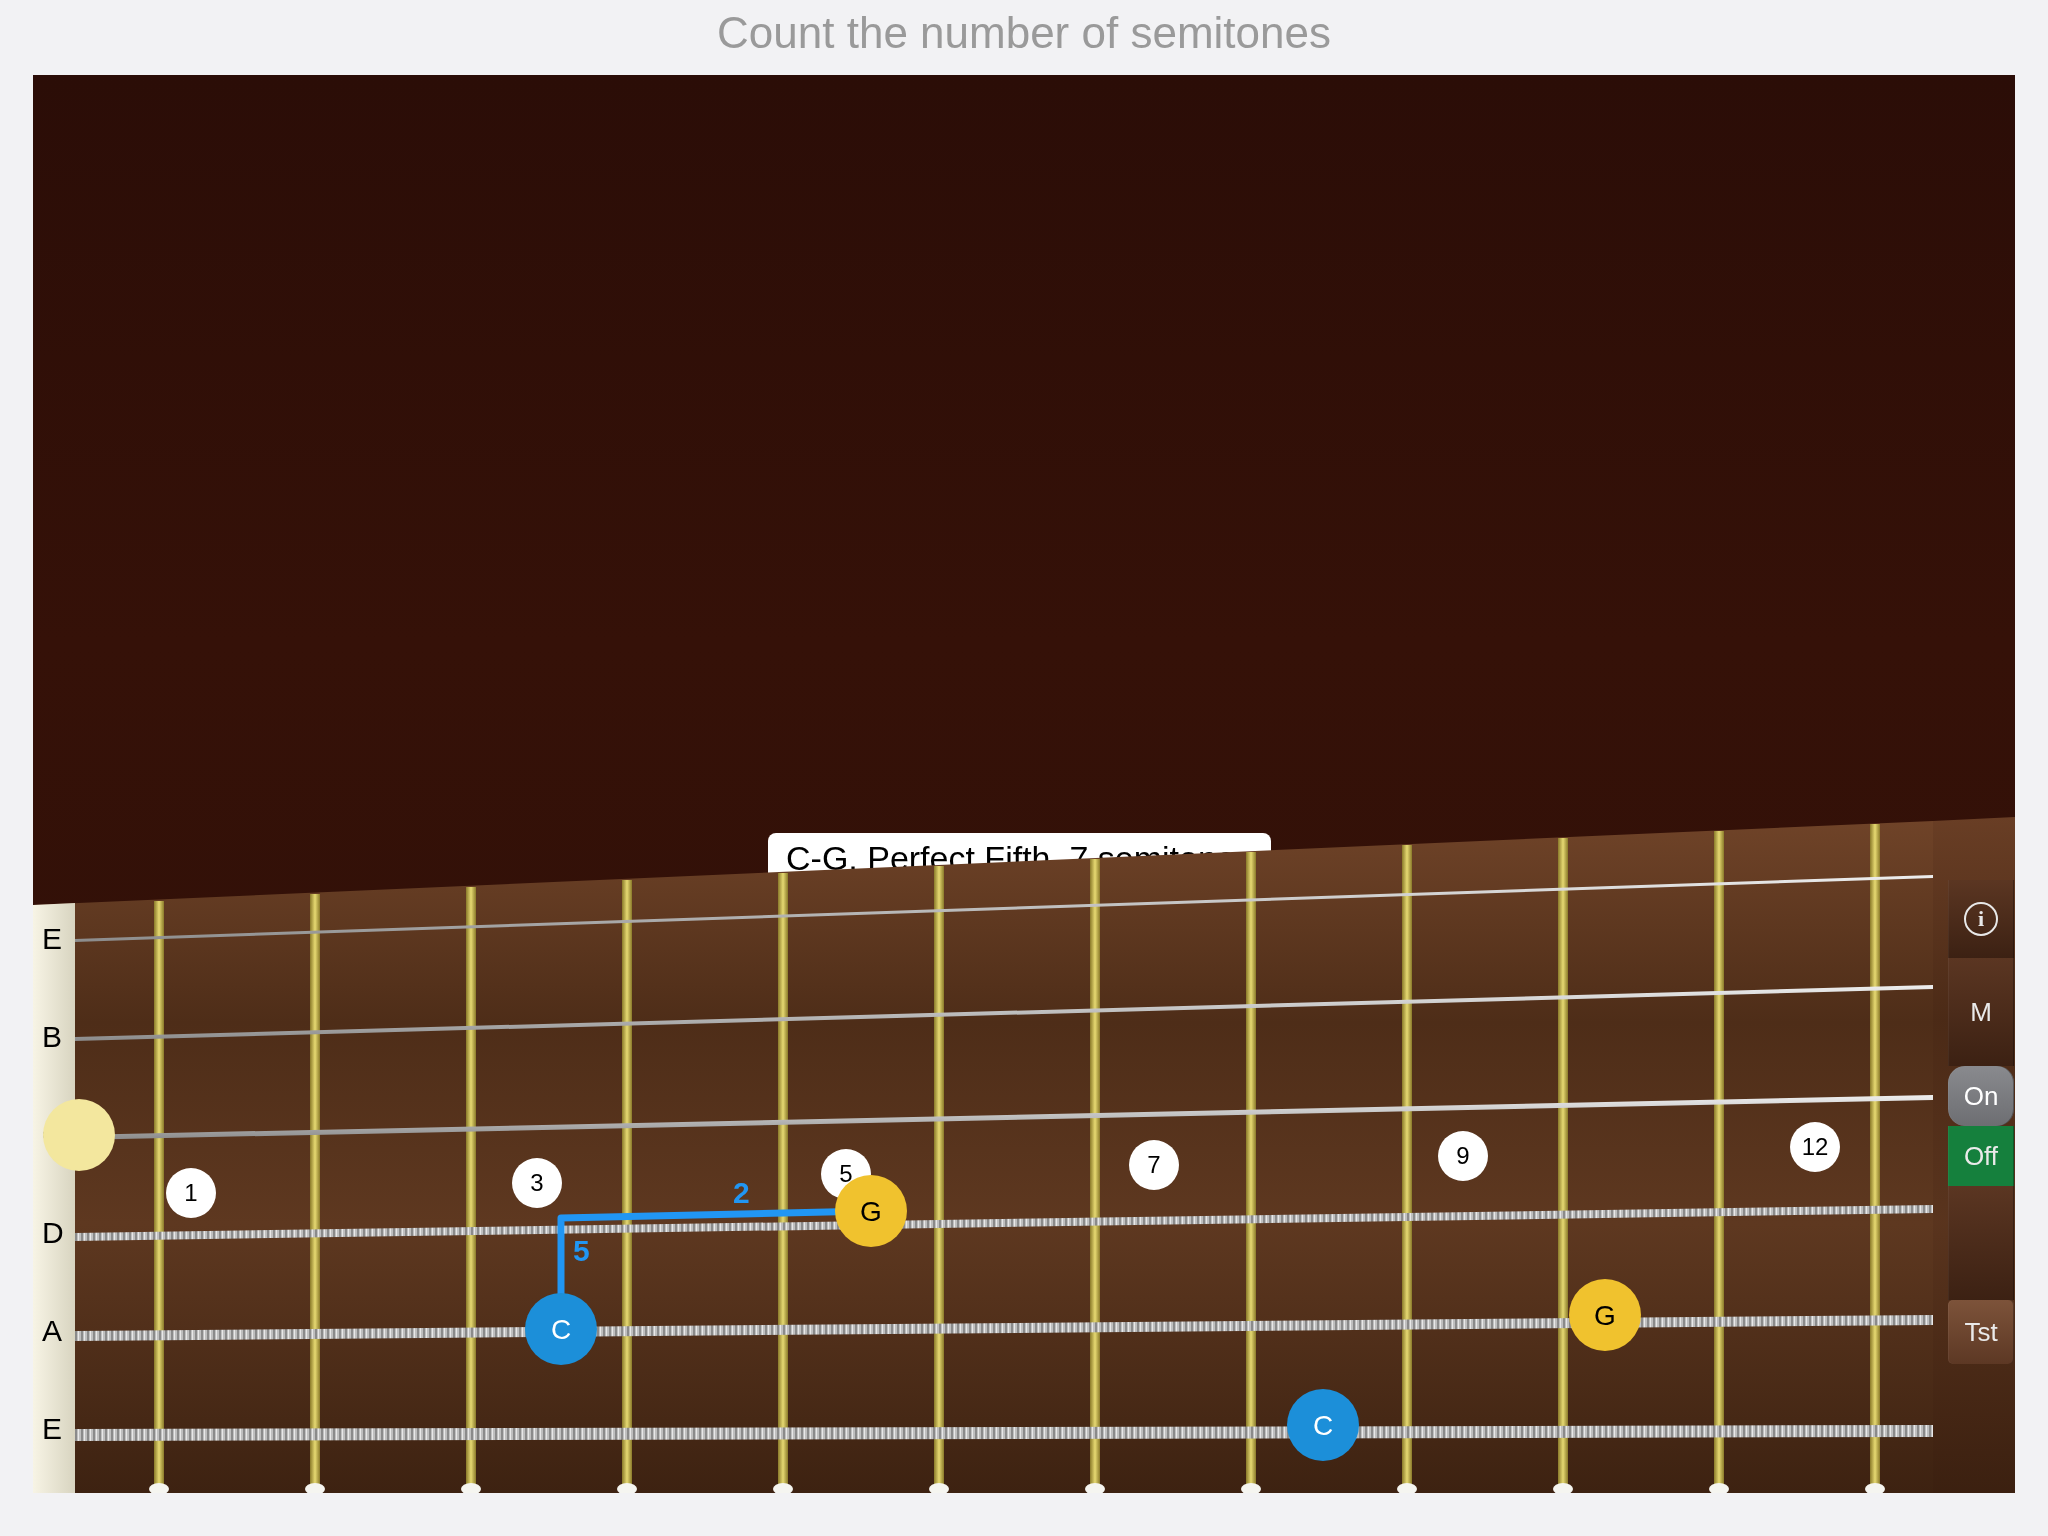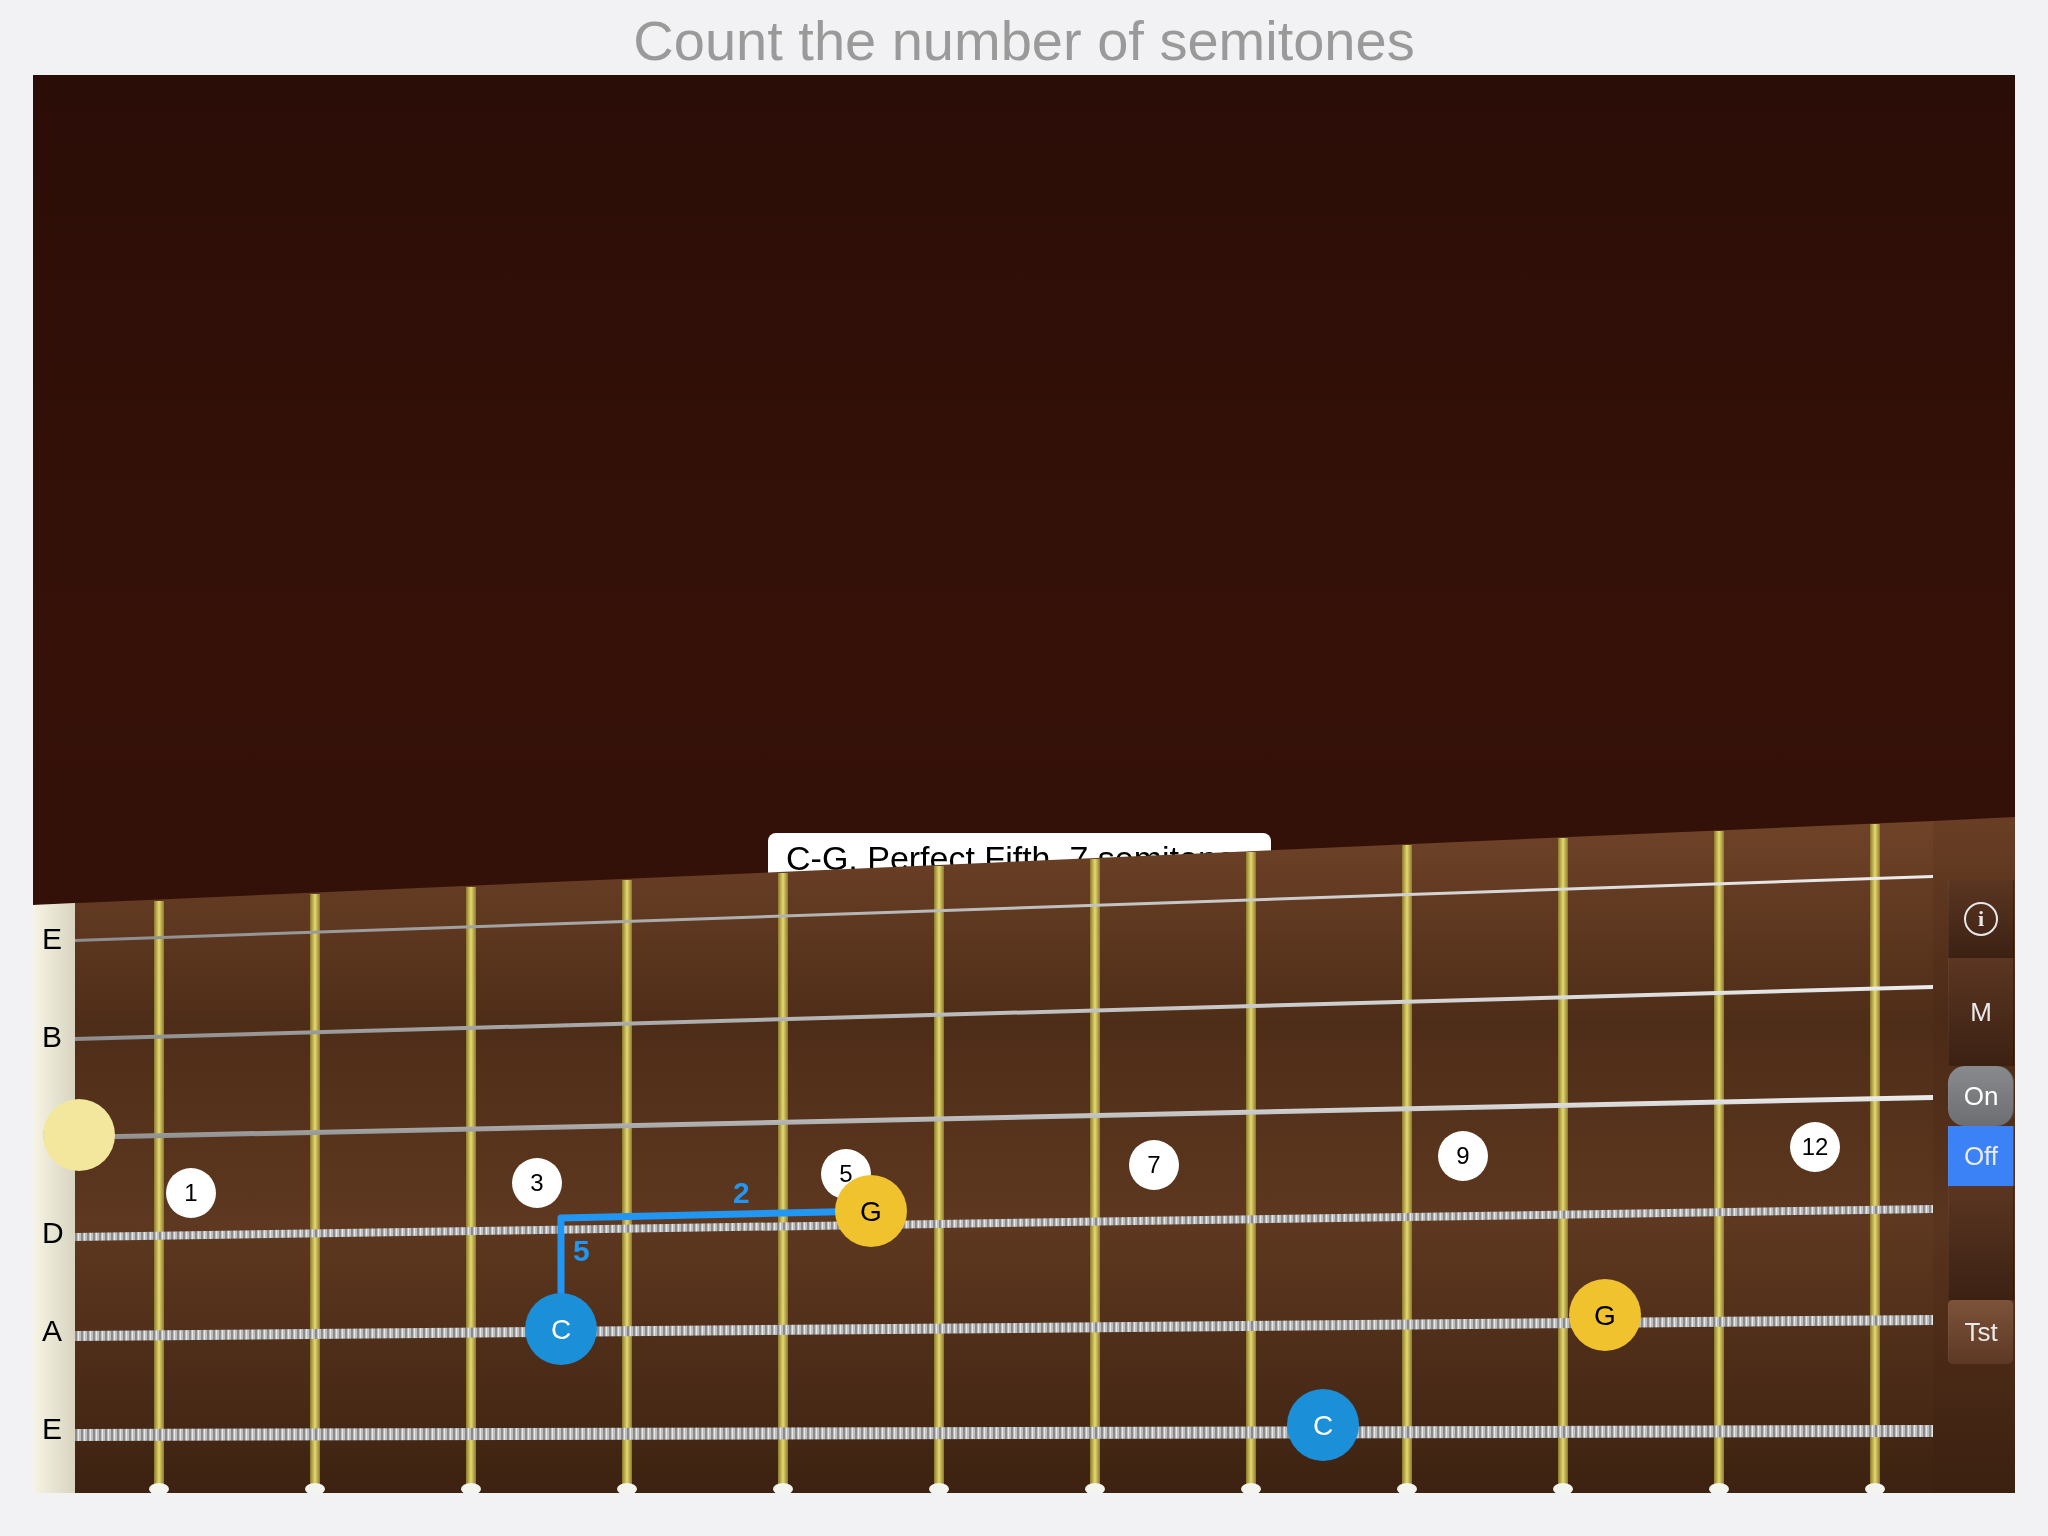--- a/index.html
+++ b/index.html
@@ -1,19 +1,19 @@
 <!DOCTYPE html>
 <html><head>
 <meta charset="utf-8">
 <style>
   * { margin: 0; padding: 0; box-sizing: border-box; }
   html, body { width: 2048px; height: 1536px; background: #f2f2f4; font-family: -apple-system, Helvetica, Arial, sans-serif; overflow: hidden; }
   .title {
     position: absolute; top: 8px; left: 0; width: 100%; text-align: center;
-    font-size: 56px; color: #9a9a9a; font-weight: 400;
+    font-size: 44px; color: #9a9a9a; font-weight: 400;
   }
   .panel {
     position: absolute; left: 33px; top: 75px; width: 1982px; height: 1418px;
     background: linear-gradient(to bottom, #2b0d07 0%, #351108 40%, #2e0f07 100%);
     overflow: hidden;
   }
   .info-box {
     position: absolute; left: 735px; top: 758px; background: #fff; color: #000;
     border-radius: 8px; padding: 6px 18px; font-size: 34px;
   }
@@ -29,21 +29,21 @@
   .toolbar {
     position: absolute; right: 34px; top: 880px; width: 66px; height: 628px;
     display: flex; flex-direction: column; align-items: center;
   }
   .tool-btn {
     width: 66px; display: flex; align-items: center; justify-content: center;
     color: #eaeaea; font-size: 26px;
     box-shadow: inset -1px 0 0 rgba(0,0,0,.3), inset 1px 0 0 rgba(255,255,255,.05);
   }
   .tool-wood  { background: linear-gradient(to bottom,#5b3622,#3c2113); }
-  .tool-dark  { background: #3b82f6; }
+  .tool-dark  { background: #15803d; }
   .tool-light { background: linear-gradient(to bottom,#7d533a,#5d3824); }
   .tool-gray  { background: linear-gradient(to bottom,#898a8e,#6d6e72); color:#fff; border-radius:17px; }
   .info-icon-circle {
     width: 34px; height: 34px; border: 2.5px solid #e8e8e8; border-radius: 50%;
     display: flex; align-items: center; justify-content: center; font-size: 22px; color: #e8e8e8;
     font-family: serif; font-weight: bold;
   }
 </style>
 </head>
 <body>

